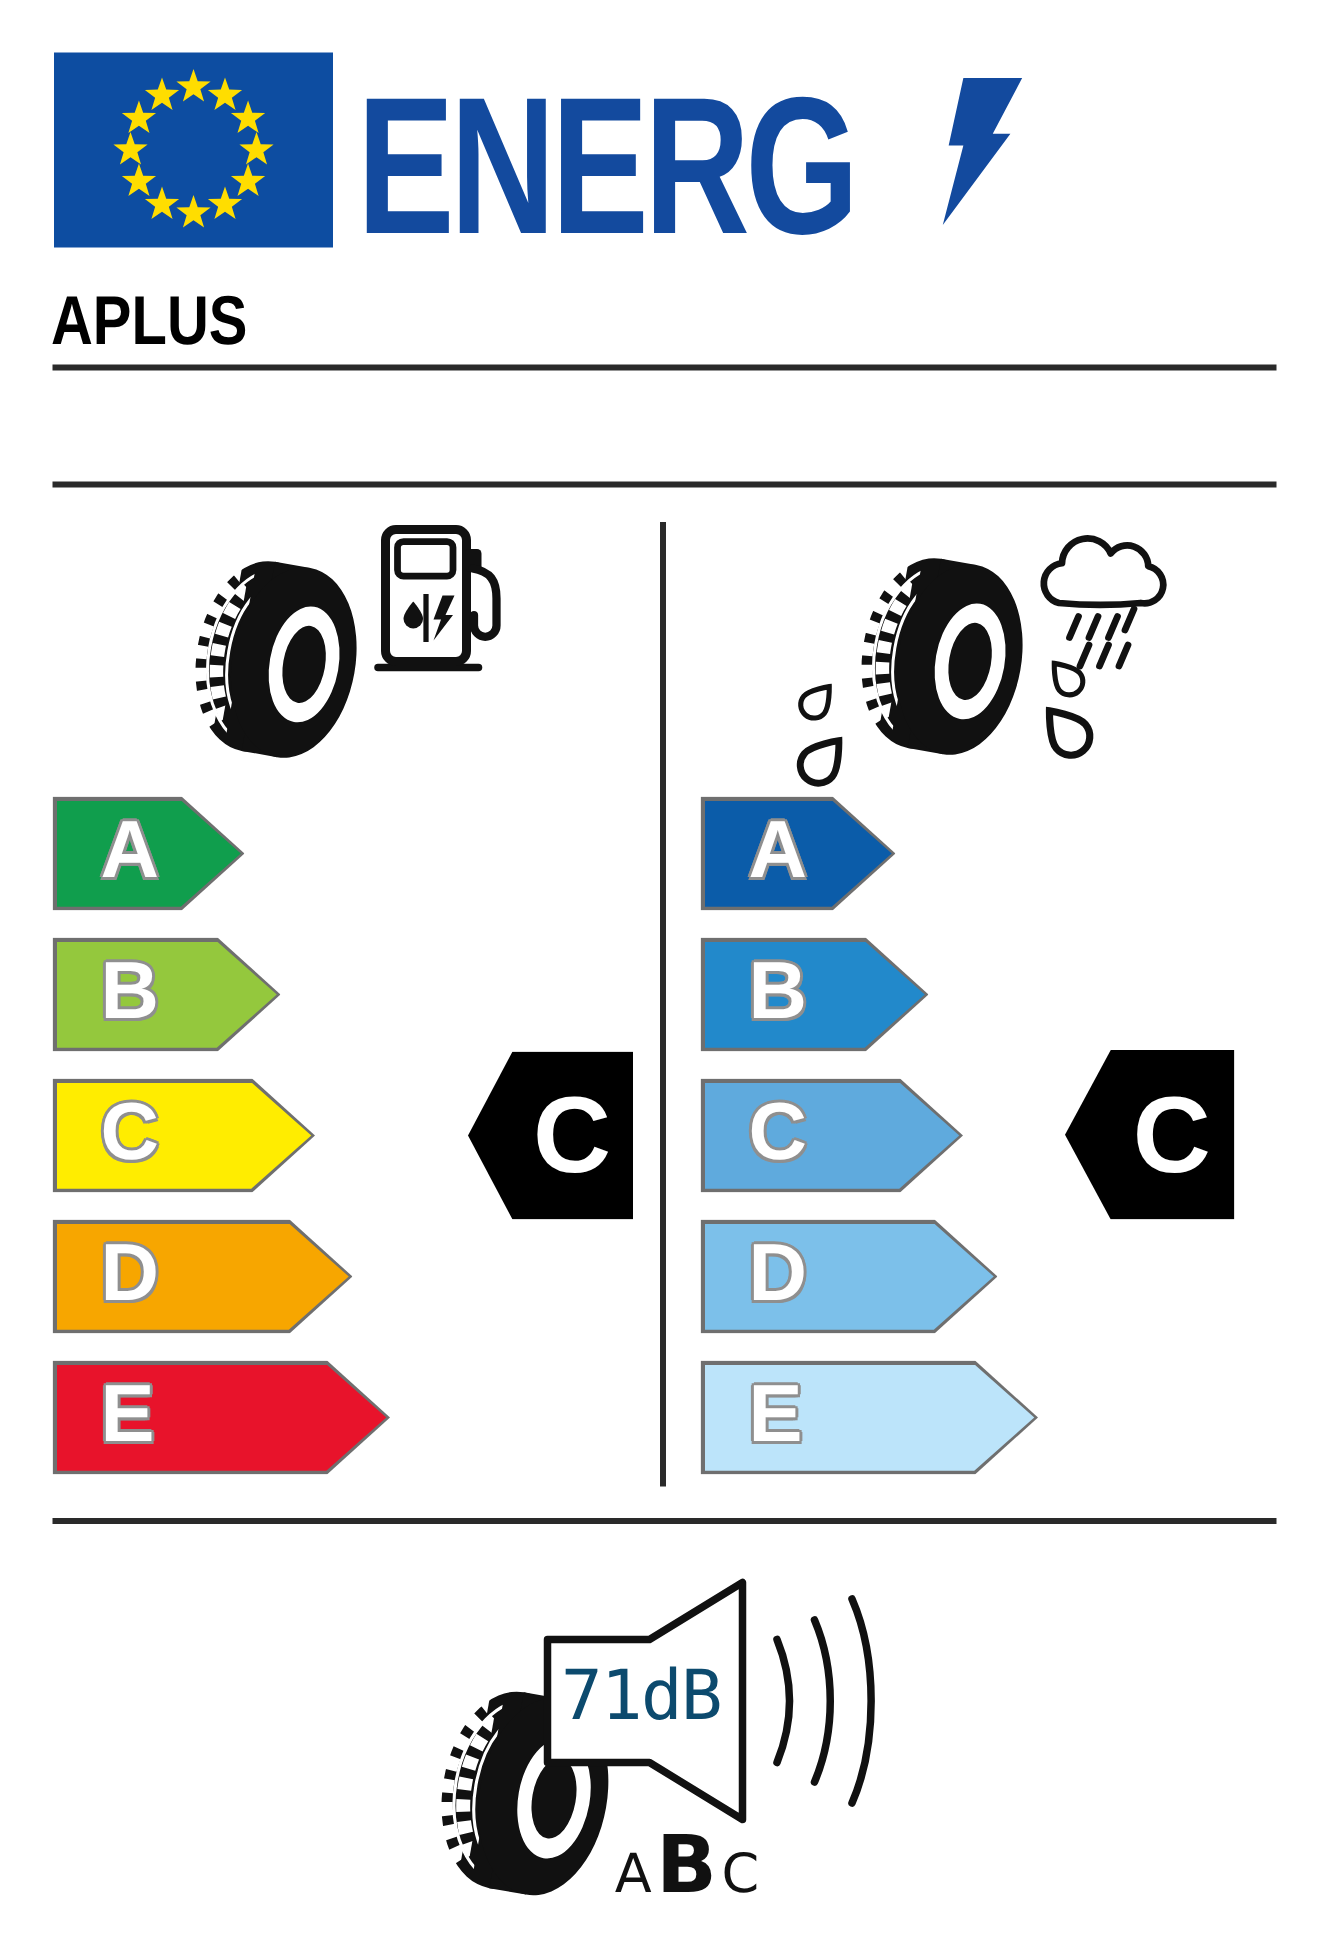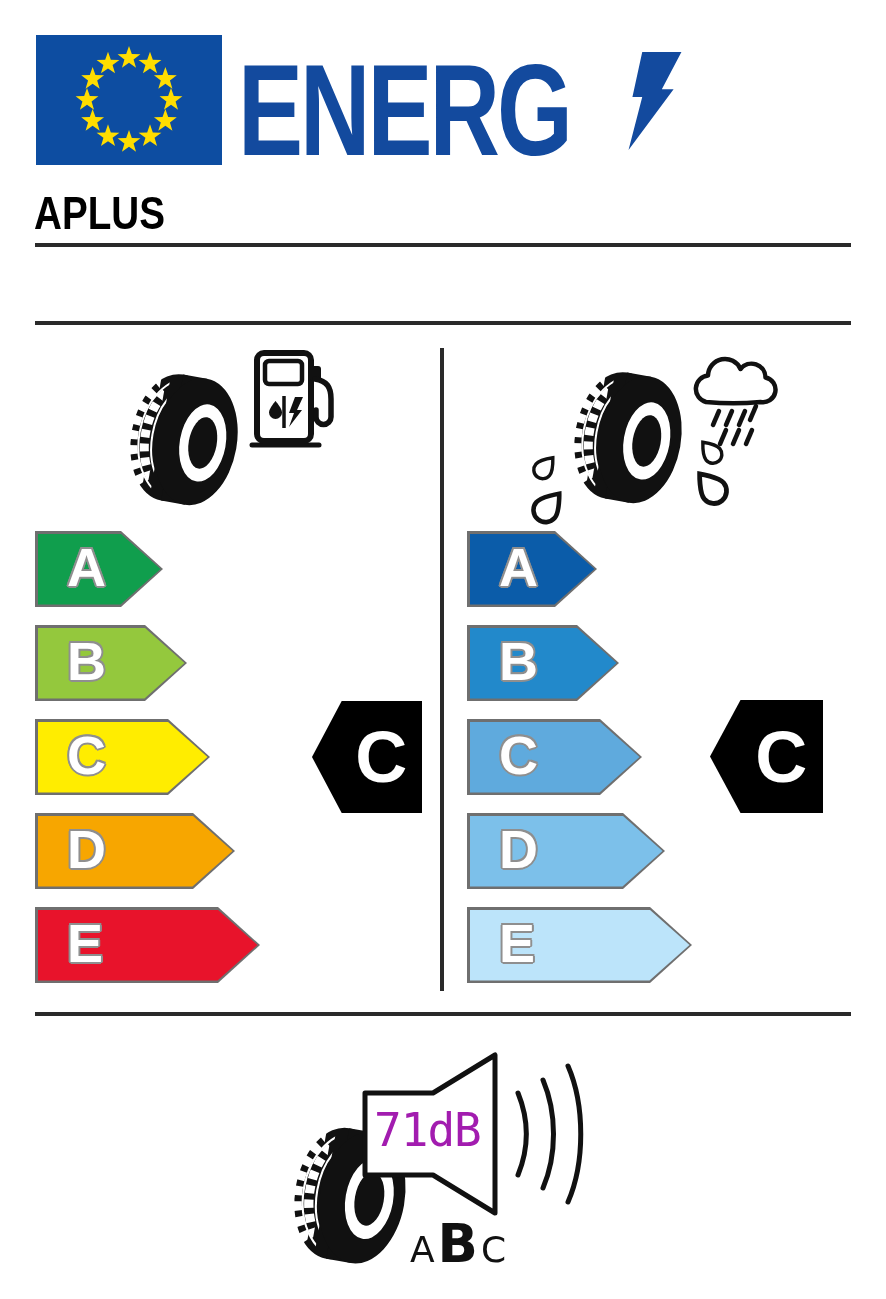--- a/index.html
+++ b/index.html
@@ -26,21 +26,21 @@
     font-size:54px;font-weight:700;color:#fff;line-height:1;
     text-shadow:2px 0 #8f8f8f,-2px 0 #8f8f8f,0 2px #8f8f8f,0 -2px #8f8f8f,
       1.5px 1.5px #8f8f8f,-1.5px 1.5px #8f8f8f,1.5px -1.5px #8f8f8f,-1.5px -1.5px #8f8f8f;}
 
   .rating-arrow{position:absolute;background:#000;display:flex;align-items:center;justify-content:center;
     clip-path:polygon(0 50%,27% 0,100% 0,100% 100%,27% 100%);}
   .rating-letter{color:#fff;font-size:72px;font-weight:700;line-height:1;padding-left:26%;}
 
   
   #noise-db{left:374px;top:1103px;font-family:"DejaVu Sans Mono",monospace;
-    font-size:46px;line-height:1.2;color:#a21caf;letter-spacing:-1px;}
+    font-size:46px;line-height:1.2;color:#0c4a6e;letter-spacing:-1px;}
   #noise-classes{left:400px;top:1212px;width:116px;display:flex;align-items:baseline;
     justify-content:center;gap:3px;color:#111;font-family:"DejaVu Sans",sans-serif;}
   .noise-class{font-size:36px;line-height:1.2;}
   .noise-class-active{font-size:53px;font-weight:700;line-height:1.2;}
 
   svg{display:block;overflow:visible;}
 </style>
 </head>
 <body>
 

